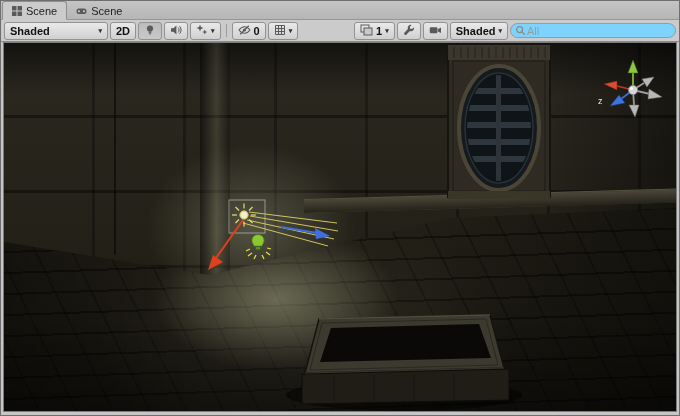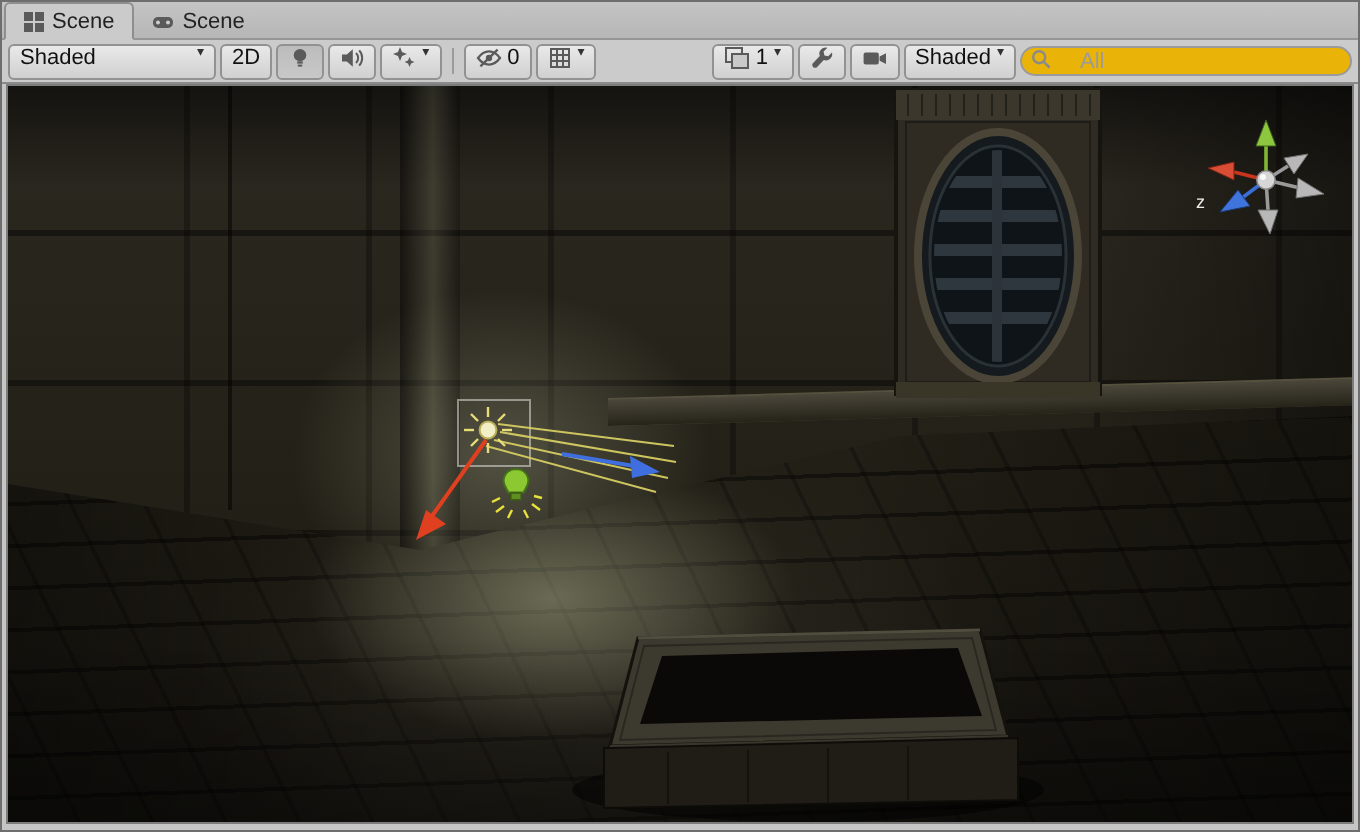--- a/index.html
+++ b/index.html
@@ -6,29 +6,29 @@
   .window{position:relative;width:680px;height:416px;box-sizing:border-box;border:1px solid #6e6e6e;background:#c6c6c6;overflow:hidden;}
 
   
   .tabbar{display:flex;align-items:flex-end;height:18px;background:linear-gradient(#c4c4c4,#b6b6b6);border-bottom:1px solid #969696;padding-left:1px;}
   .tab{display:flex;align-items:center;gap:4px;height:17px;padding:0 9px;font-size:11px;color:#222;cursor:default;}
   .tab.active{background:#cbcbcb;border:1px solid #8e8e8e;border-bottom:1px solid #cbcbcb;margin-bottom:-1px;border-radius:3px 3px 0 0;}
   .tab .ticon{display:flex;align-items:center;}
 
   
   .toolbar{display:flex;align-items:center;height:21px;background:#cbcbcb;border-bottom:1px solid #8a8a8a;padding:0 3px;gap:2px;}
-  .btn{display:inline-flex;justify-content:center;gap:3px;height:16px;padding:0 5px;font-size:11px;color:#111;
-       background:linear-gradient(#e9e9e9,#d0d0d0);border:1px solid #929292;border-radius:3px;cursor:default;white-space:nowrap;}
+  .btn{display:inline-flex;align-items:center;justify-content:center;gap:3px;height:16px;padding:0 5px;font-size:11px;color:#111;
+       background:linear-gradient(#e9e9e9,#d0d0d0);border:1px solid #929292;border-radius:3px;cursor:default;white-space:nowrap;font-weight:bold;}
   .btn.pressed{background:linear-gradient(#bcbcbc,#c8c8c8);}
   .dd{font-size:7px;color:#333;line-height:1;}
   .sep{width:1px;height:13px;background:#9c9c9c;margin:0 3px;flex:0 0 auto;}
   .spacer{flex:1;}
   .drawmode{width:92px;justify-content:space-between;}
   .count{font-size:11px;color:#111;}
-  .search{display:flex;align-items:center;gap:14px;height:15px;flex:0 0 166px;background:#eab308;border:1px solid #9a9a9a;border-radius:8px;padding:0 6px 0 4px;box-sizing:border-box;}
+  .search{display:flex;align-items:center;gap:1px;height:15px;flex:0 0 166px;background:#7dd3fc;border:1px solid #9a9a9a;border-radius:8px;padding:0 6px 0 4px;box-sizing:border-box;}
   .search input{border:0;outline:0;background:transparent;width:100%;font-size:11px;color:#333;font-family:inherit;padding:0;}
   .search input::placeholder{color:#9b9b9b;}
 
   
   .scene-wrap{position:relative;margin:0 2px;height:370px;border:1px solid #7c7c7c;box-sizing:border-box;overflow:hidden;background:#17150f;}
   .layer{position:absolute;inset:0;}
   .wall{background:
       radial-gradient(150px 120px at 247px 185px, rgba(218,222,185,0.26), rgba(218,222,185,0) 70%),
       linear-gradient(180deg, rgba(0,0,0,0.55), rgba(0,0,0,0) 14%),
       repeating-linear-gradient(180deg, rgba(0,0,0,0) 0 72px, rgba(0,0,0,0.42) 72px 75px),

